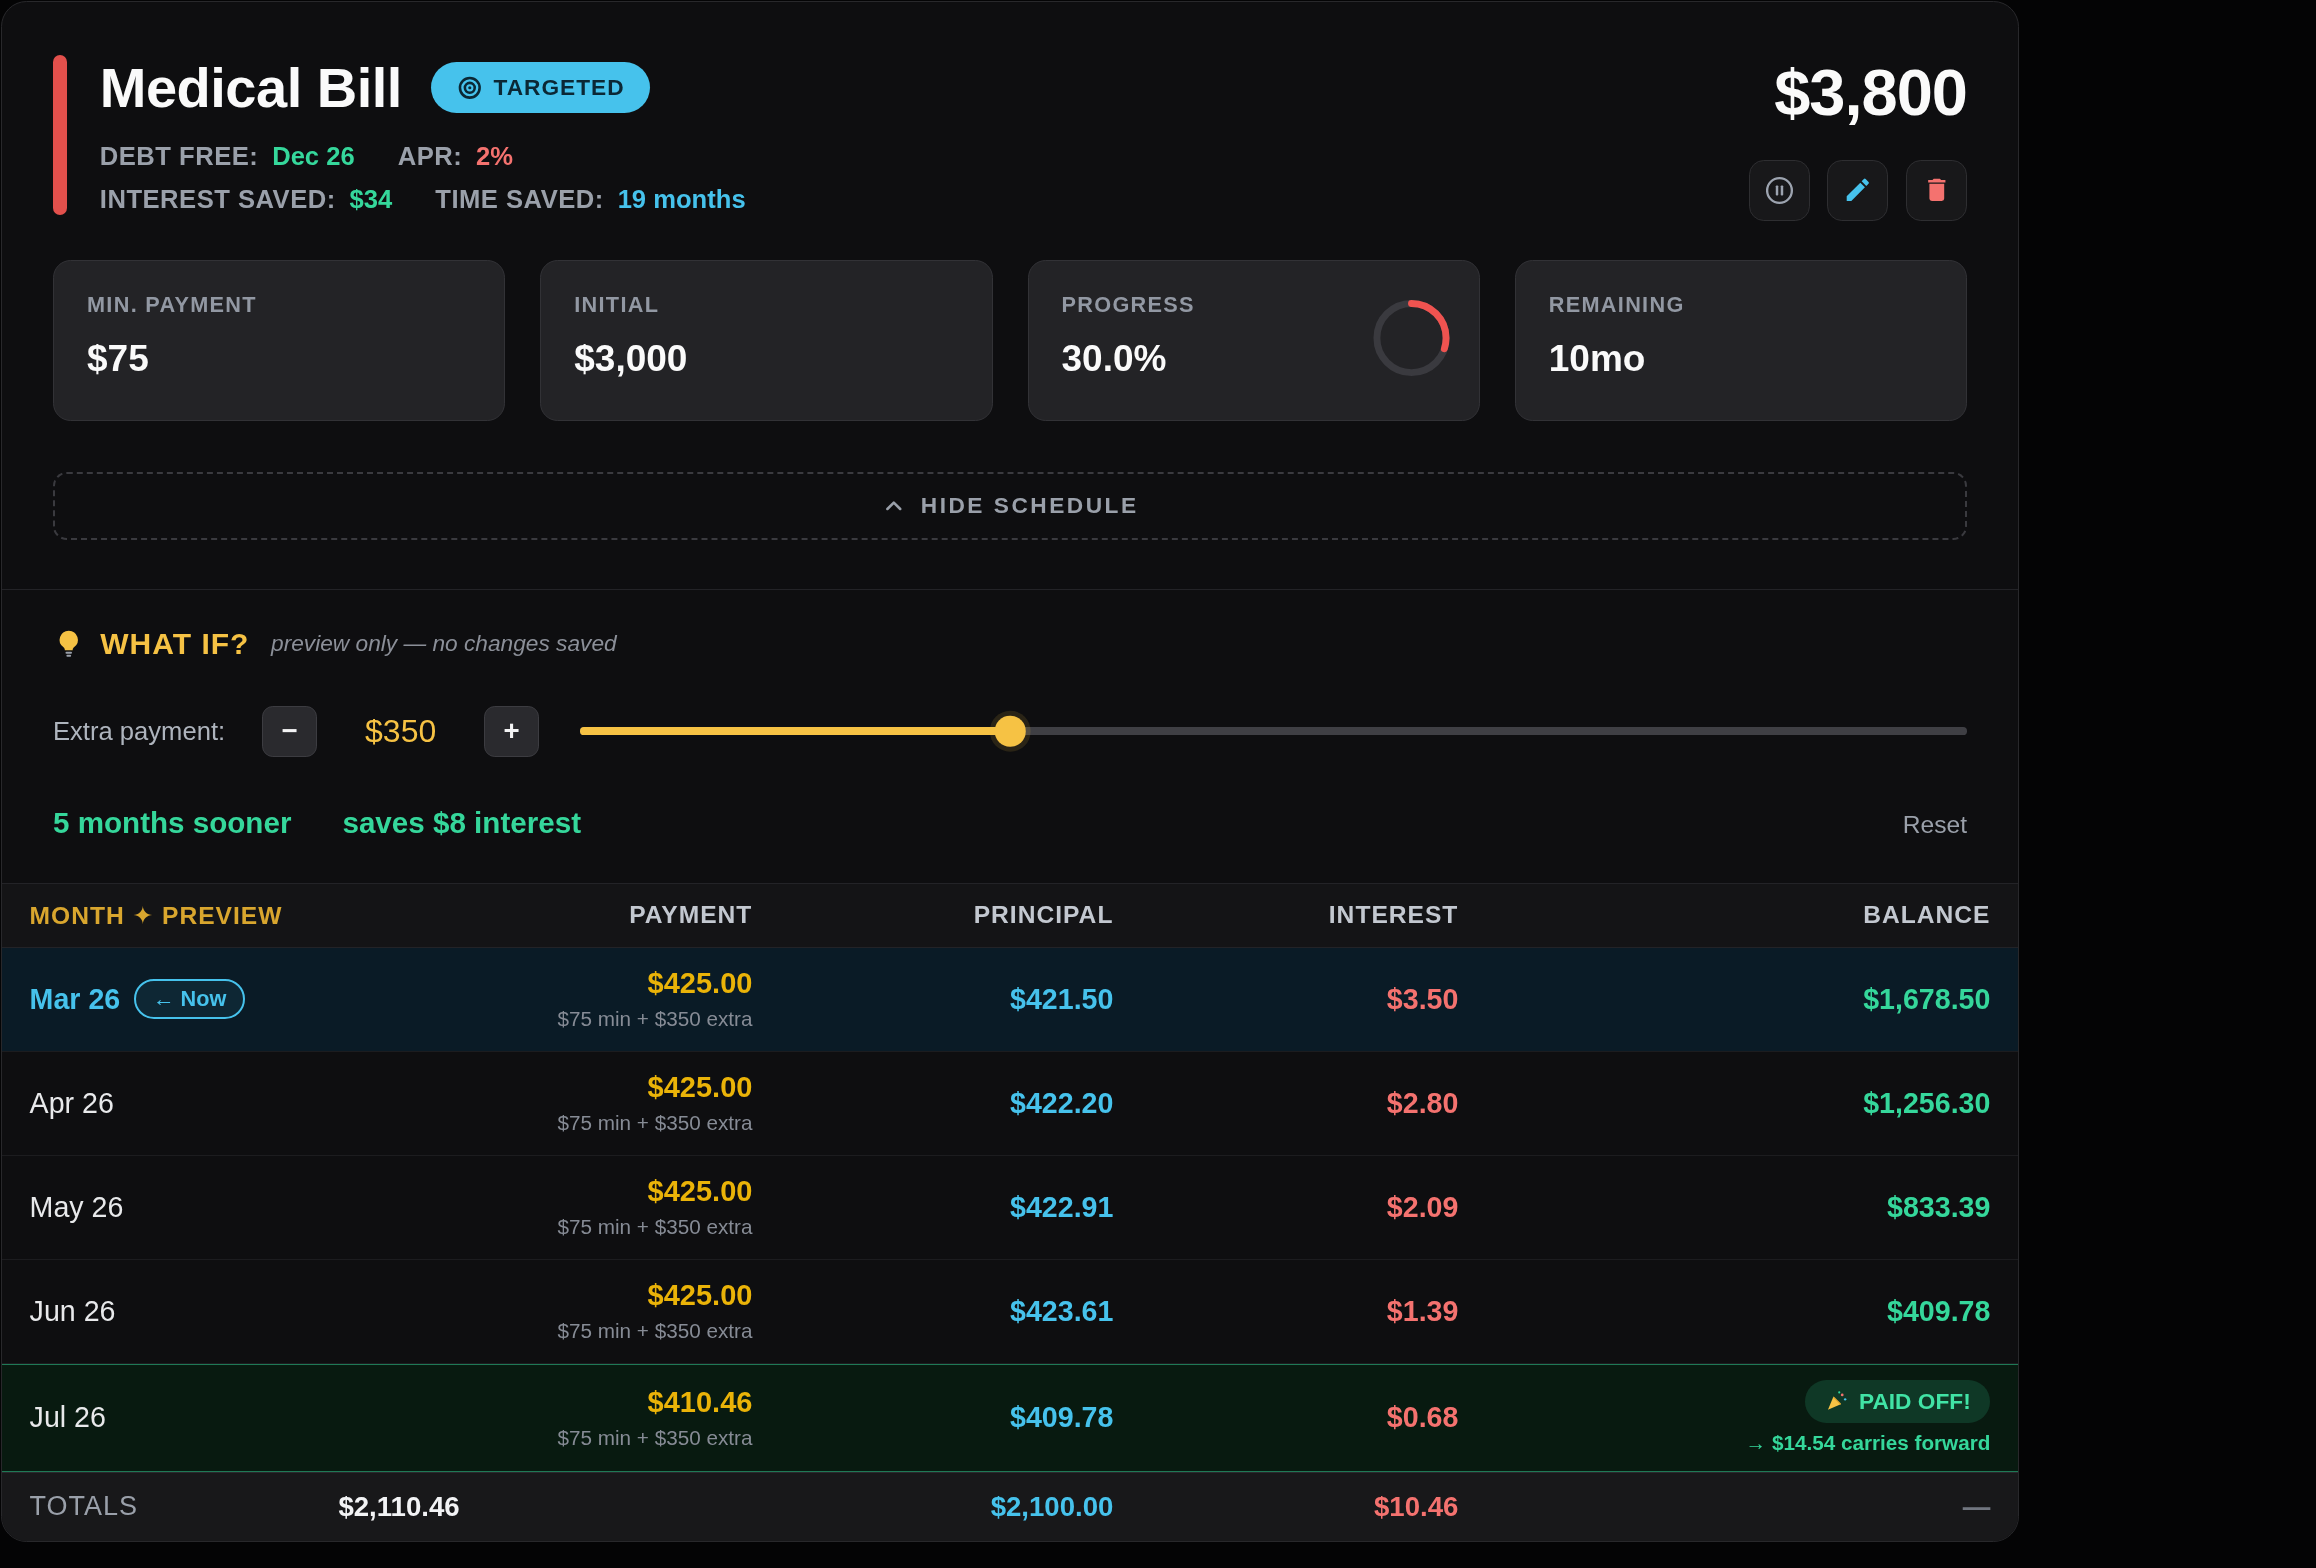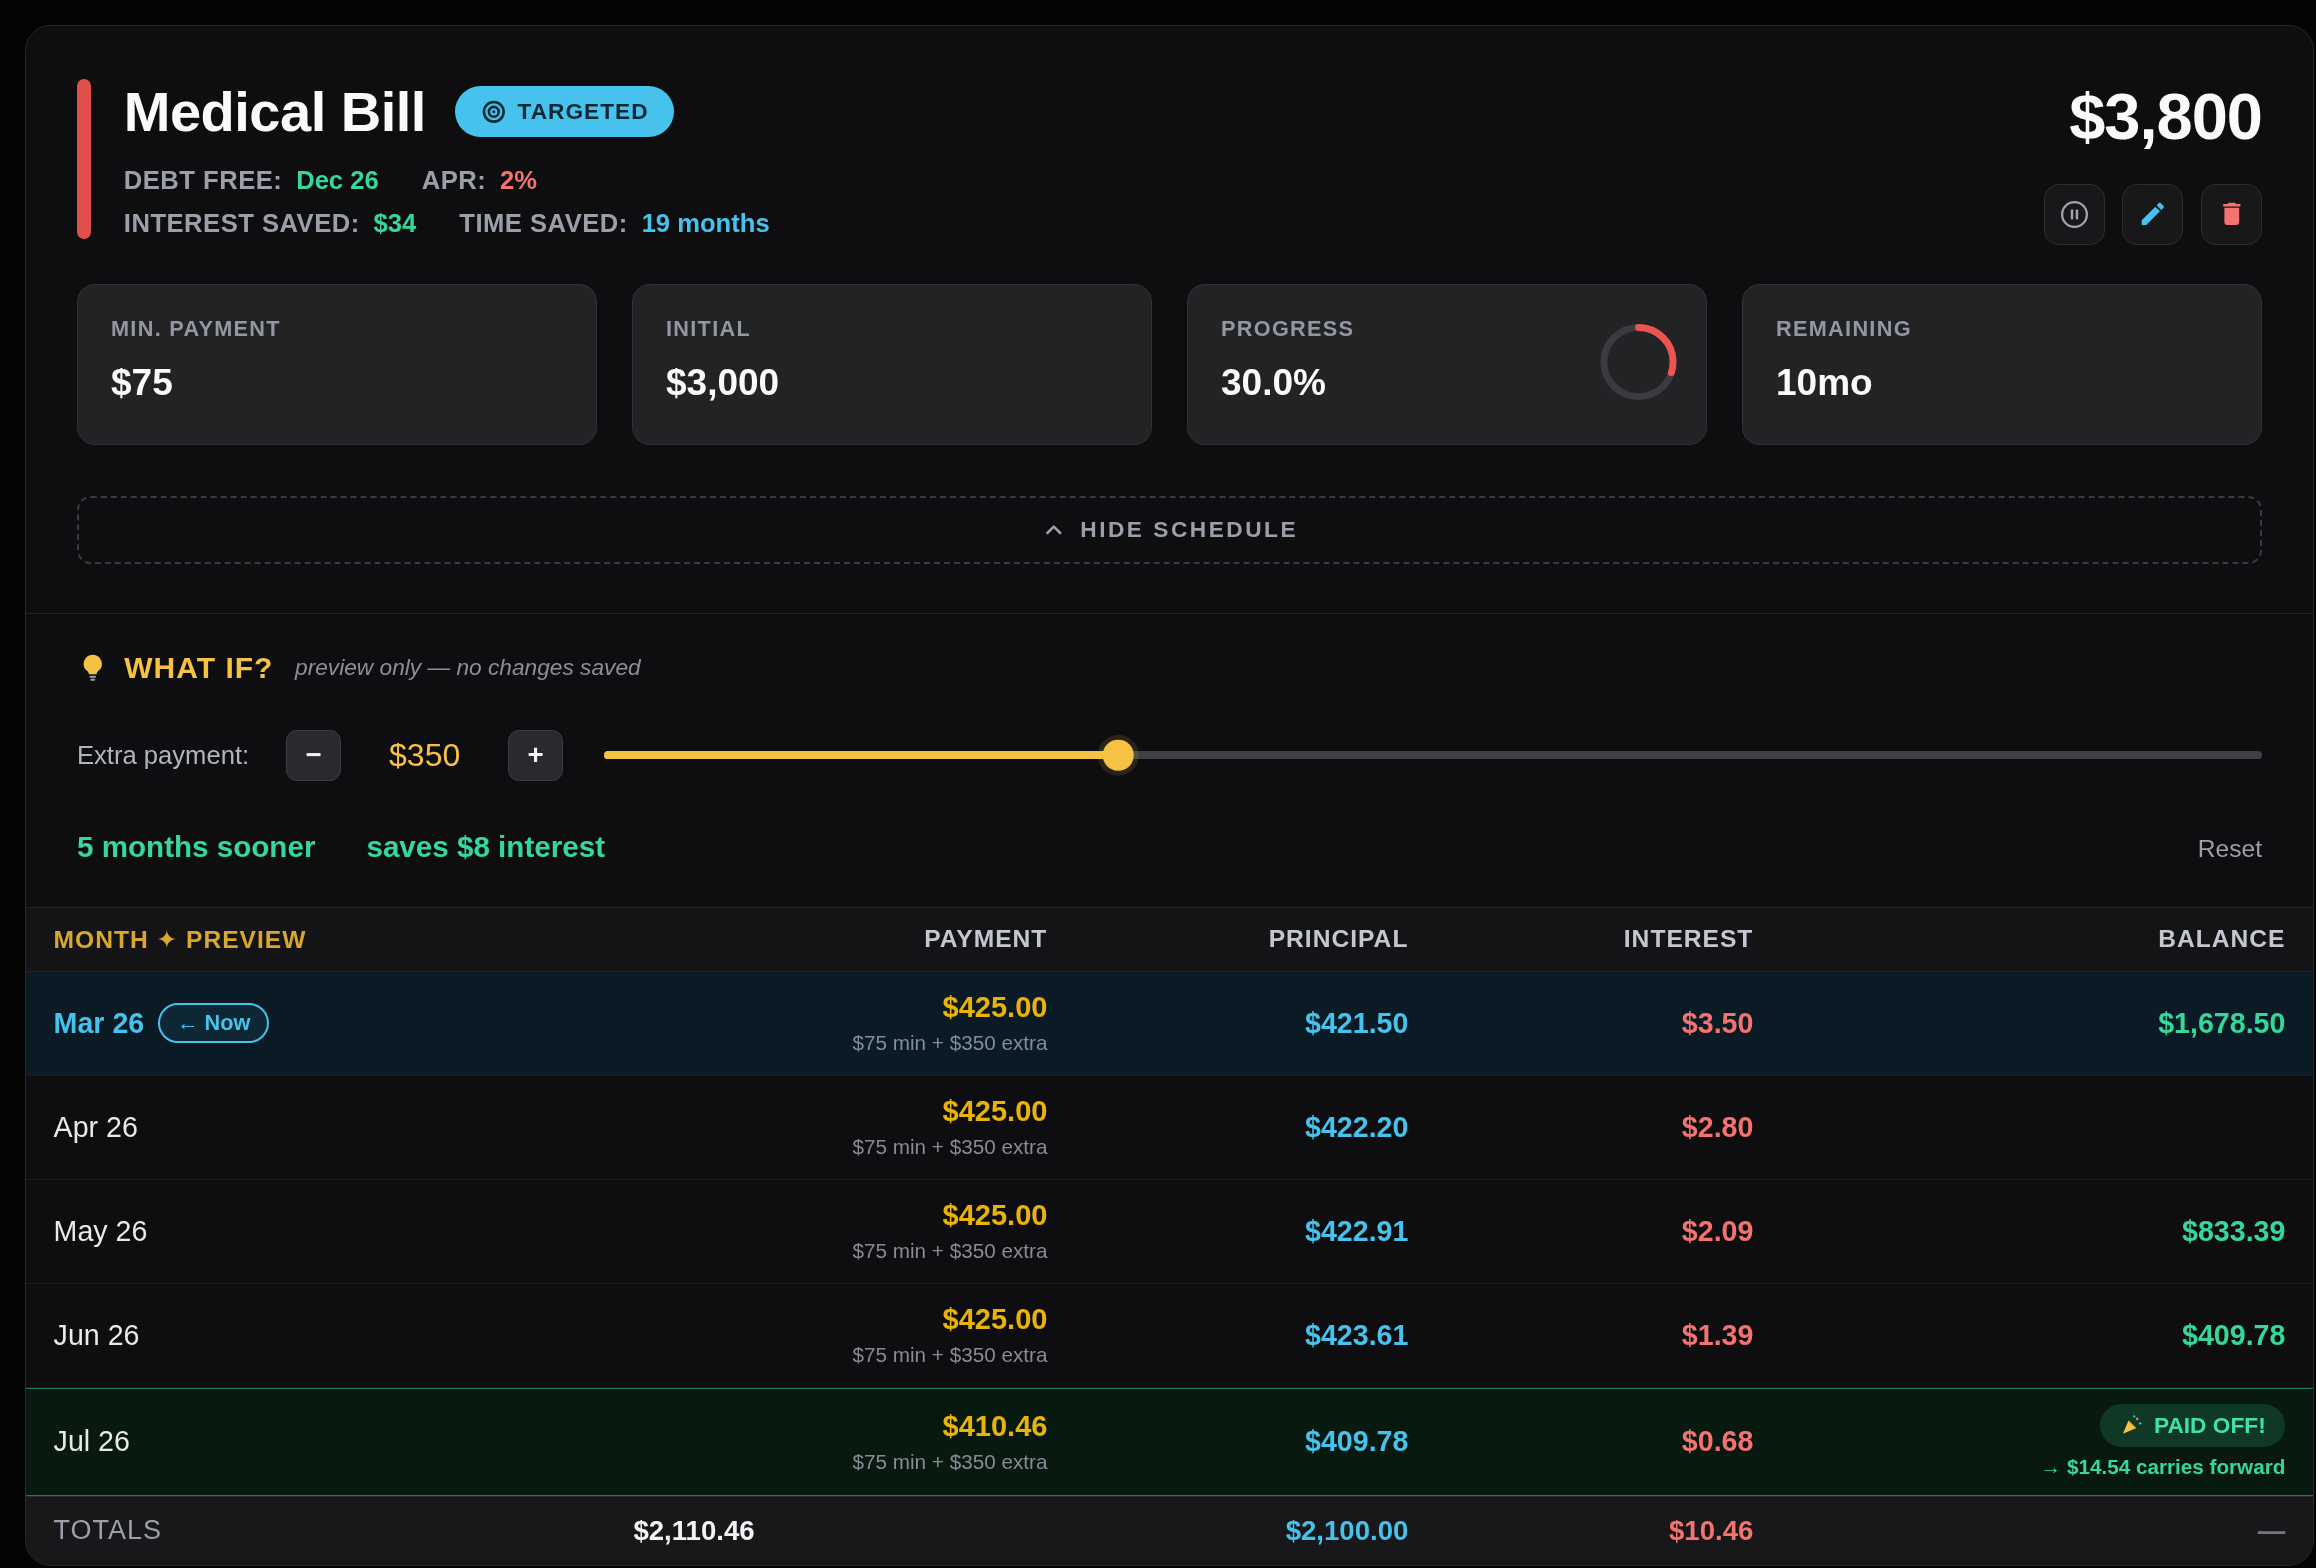--- a/index.html
+++ b/index.html
@@ -1,18 +1,18 @@
 <!DOCTYPE html>
 <html style="--accent_red: #e2504c; --cyan: #46c2ec; --green: #35d79b; --red: #f4726f; --yellow: #f6c244; --amber: #d9a62e;"><head>
 <meta charset="utf-8">
 <style>
   * { margin:0; padding:0; box-sizing:border-box; }
   html,body { width:2317px; height:1568px; background:#040405; font-family:"Liberation Sans","DejaVu Sans",sans-serif; }
   .app {
-    margin:25px; width:2289px; min-height:1541px;
+    margin:1px; width:2018px; min-height:1541px;
     background:#0e0e10; border:1px solid #28282b; border-radius:25.6px;
     overflow:hidden; color:#f4f4f5; display:flex; flex-direction:column;
   }
   
   .hdr { display:flex; justify-content:space-between; padding:53px 51px 0 51px; }
   .hdr-left { display:flex; }
   .accent-bar { width:13.8px; height:160px; border-radius:7.9px; background:var(--accent_red,#e2504c); margin-right:33px; flex:none; }
   .title-row { display:flex; align-items:center; }
   .page-title { font-size:56px; font-weight:800; letter-spacing:-0.5px; color:#fafafa; }
   .target-badge { margin-left:29.6px; display:inline-flex; align-items:center; gap:10.8px;
@@ -252,20 +252,21 @@
     <div class="tgrid trow">
       <div class="month-cell">
         <span class="month-label">Apr 26</span>
       </div>
       <div class="cell-pay">
         <div class="pay-main">$425.00</div>
         <div class="pay-sub">$75 min + $350 extra</div>
       </div>
       <div class="cell-principal">$422.20</div>
       <div class="cell-interest">$2.80</div>
+      <div class="cell-balance">$1,256.30</div>
     </div>
 
     <div class="tgrid trow">
       <div class="month-cell">
         <span class="month-label">May 26</span>
       </div>
       <div class="cell-pay">
         <div class="pay-main">$425.00</div>
         <div class="pay-sub">$75 min + $350 extra</div>
       </div>

